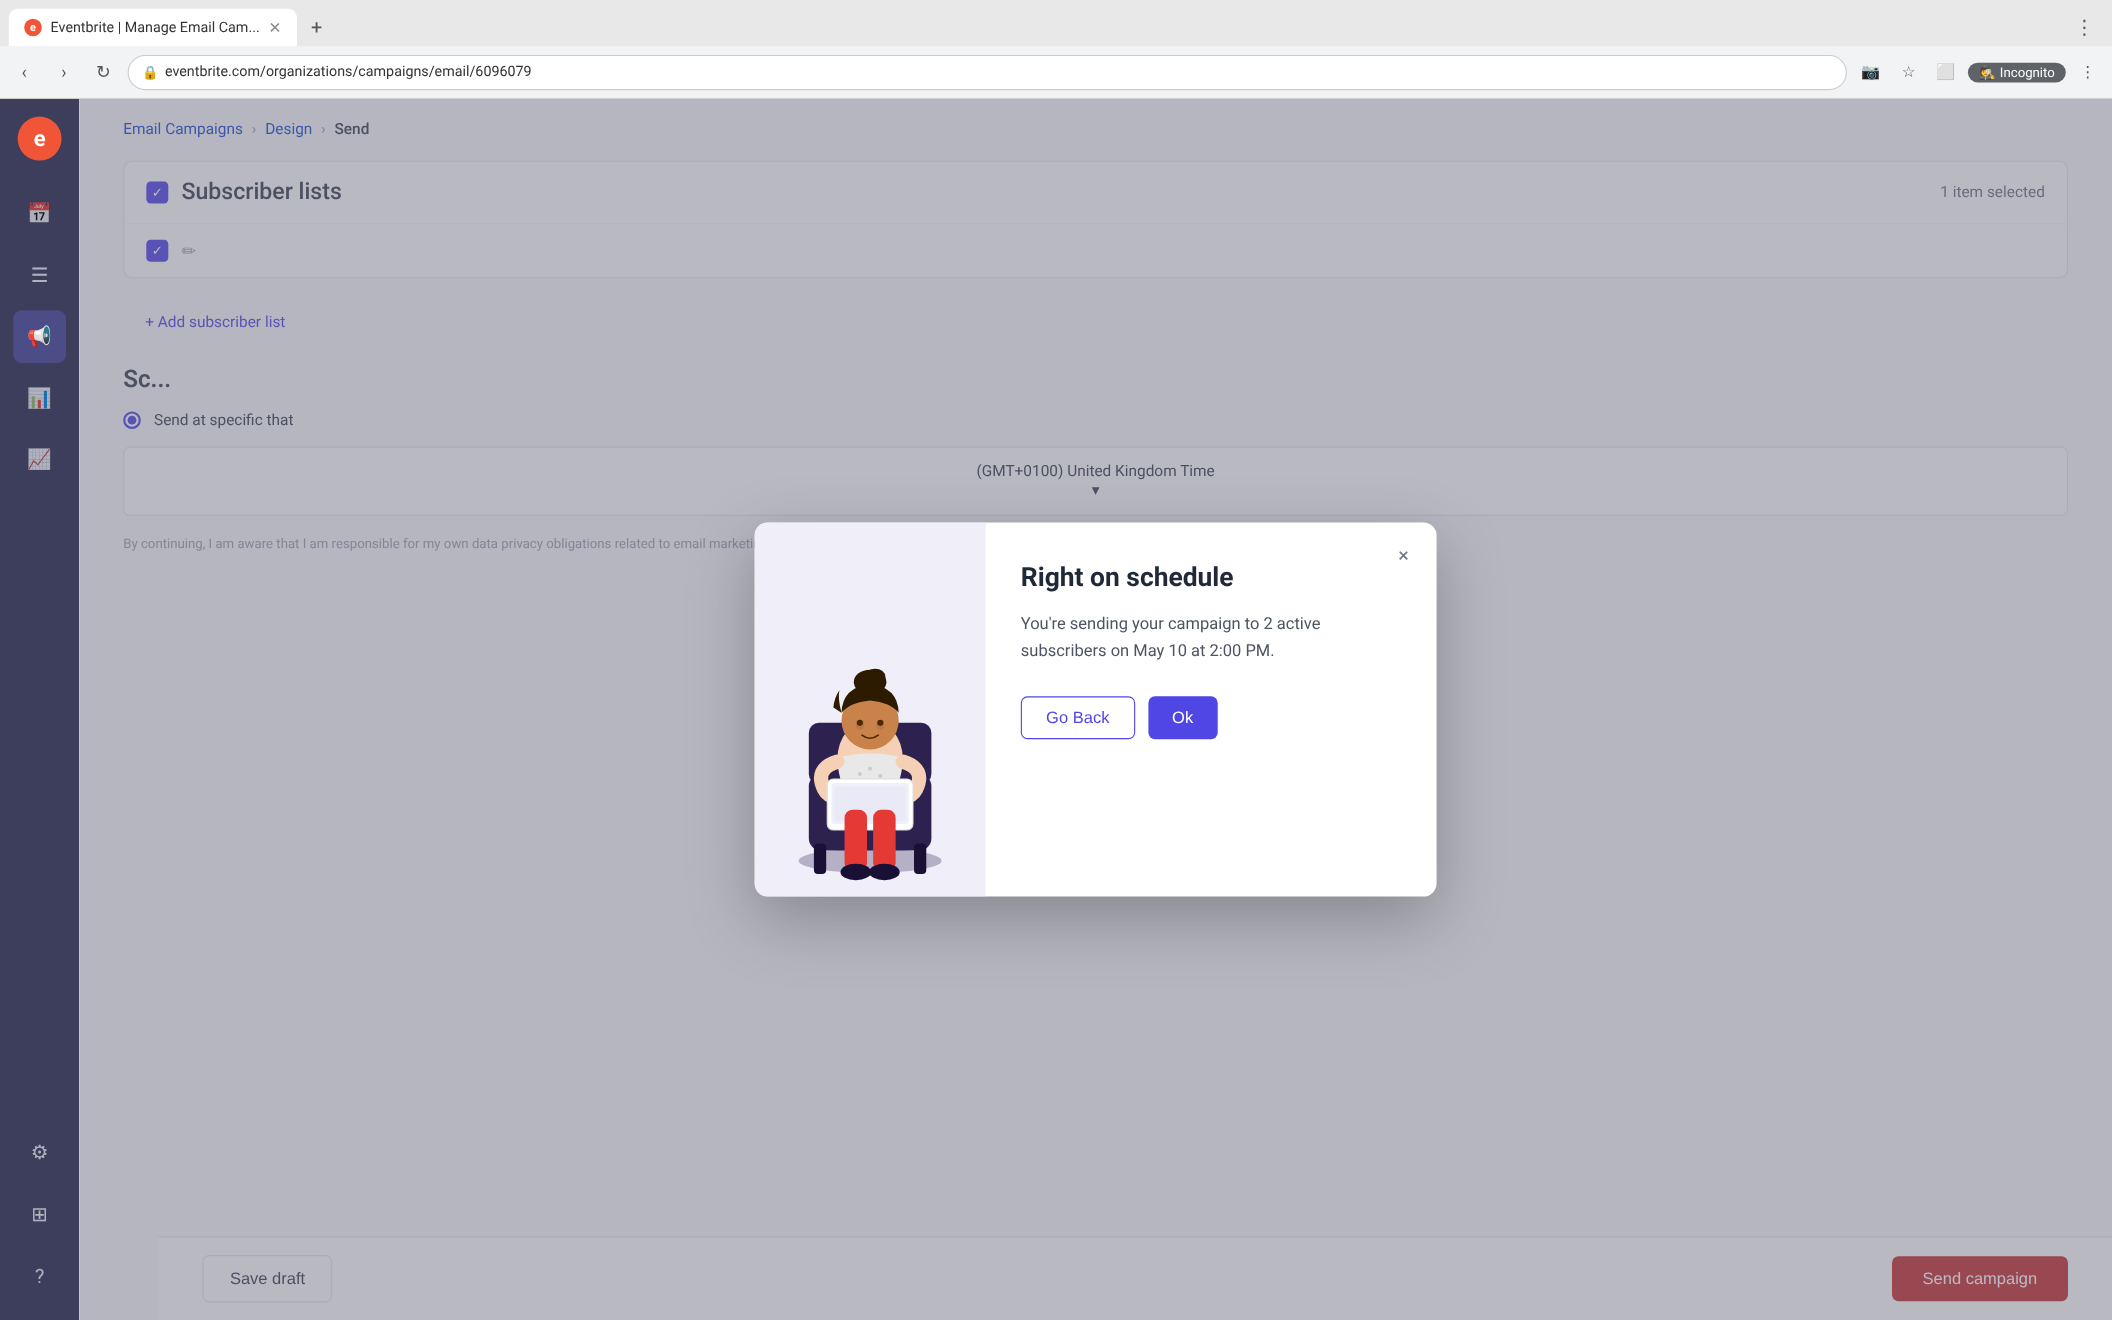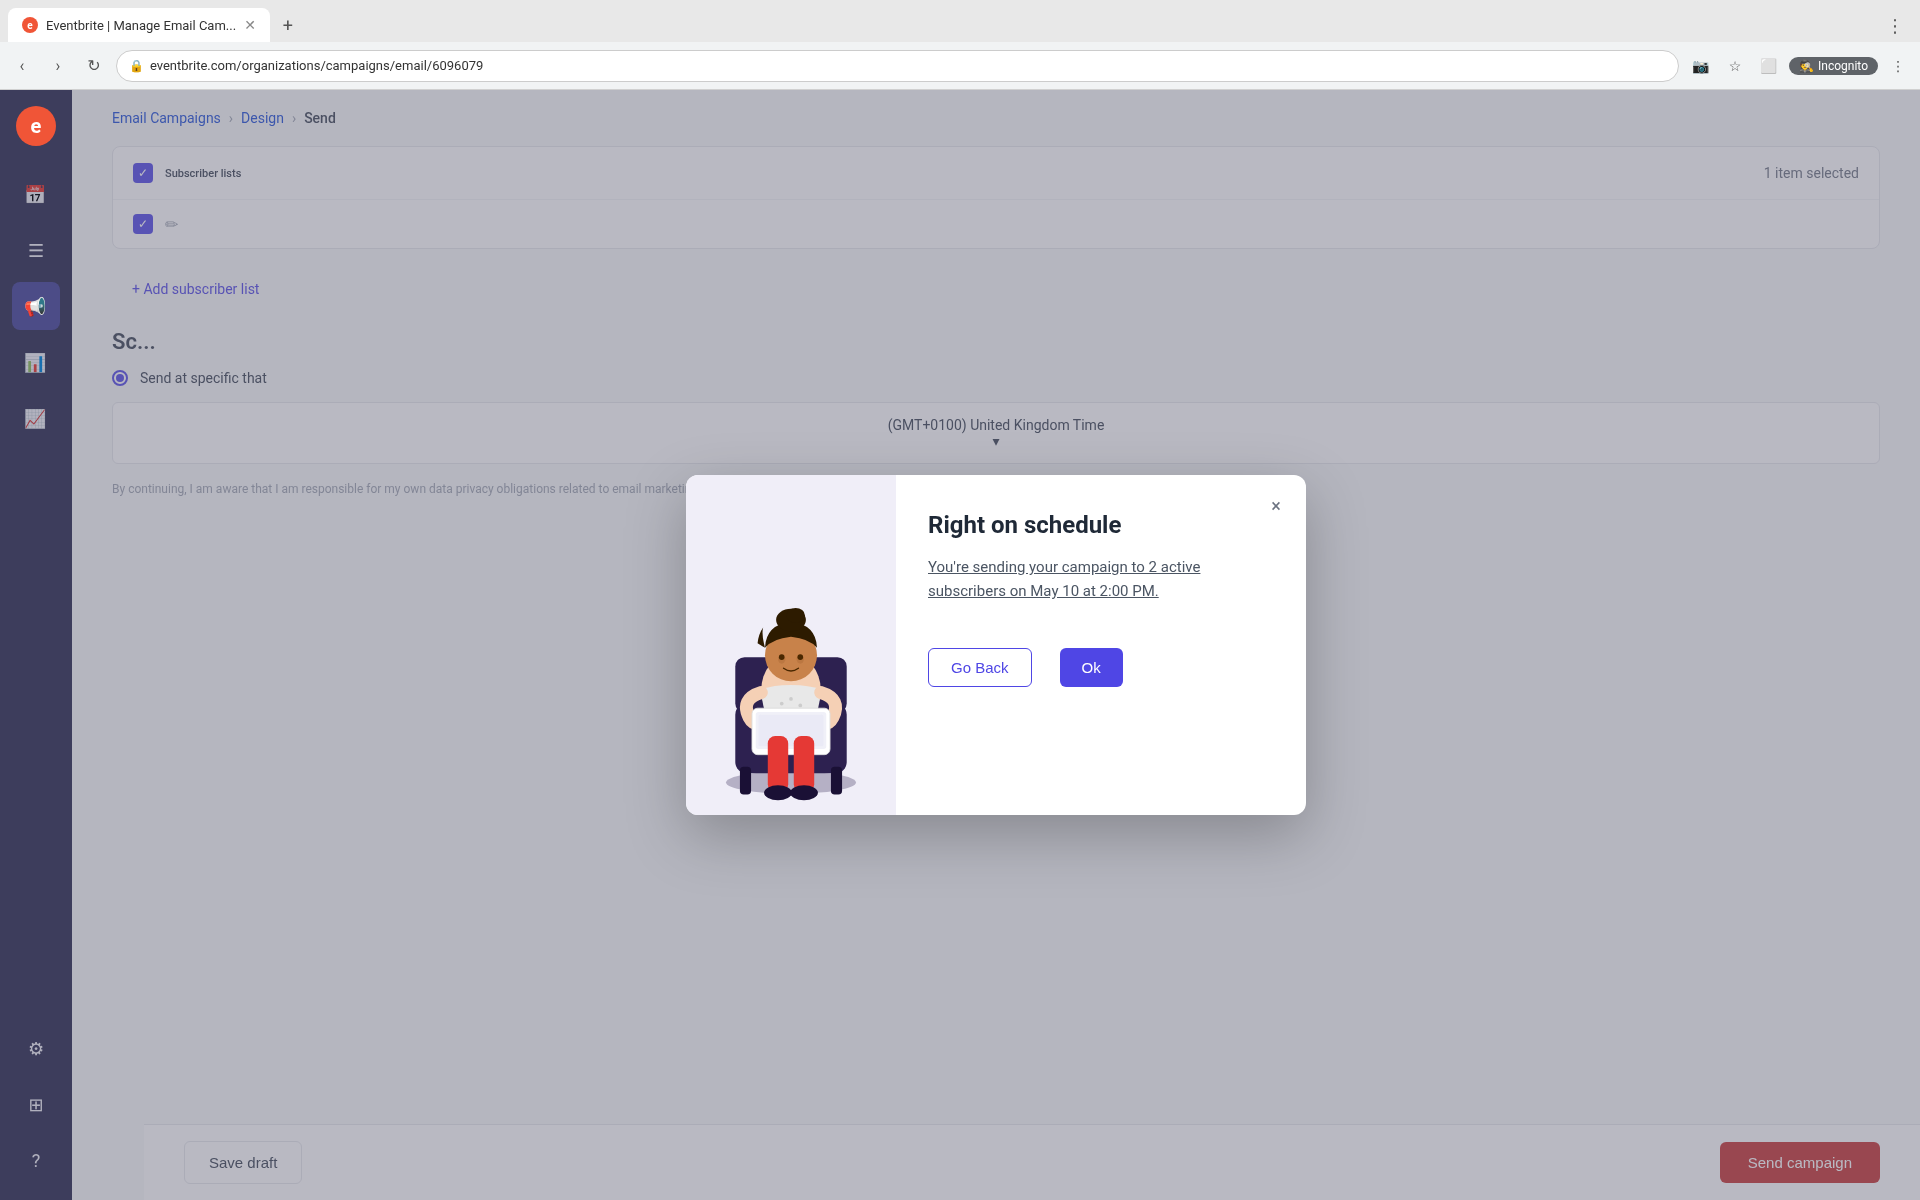--- a/index.html
+++ b/index.html
@@ -237,21 +237,21 @@
       background: #4f46e5;
       border-radius: 4px;
       display: flex;
       align-items: center;
       justify-content: center;
       color: white;
       font-size: 12px;
       margin-right: 12px;
     }
     .subscriber-title {
-      font-size: 11px;
+      font-size: 21px;
       font-weight: 500;
       color: #374151;
       flex: 1;
     }
     .subscriber-count {
       font-size: 14px;
       color: #6b7280;
     }
     .subscriber-row {
       display: flex;
@@ -433,26 +433,25 @@
     .modal-title {
       font-size: 24px;
       font-weight: 700;
       color: #1f2937;
       margin-bottom: 16px;
     }
     .modal-desc {
       font-size: 15px;
       color: #4b5563;
       line-height: 1.6;
-      margin-bottom: 45px;
-      text-decoration: underline;
+      margin-bottom: 30px;
     }
     .modal-actions {
       display: flex;
-      gap: 28px;
+      gap: 12px;
     }
     .modal-btn-back {
       padding: 10px 22px;
       border: 1px solid #4f46e5;
       background: white;
       border-radius: 6px;
       color: #4f46e5;
       font-size: 15px;
       cursor: pointer;
       font-weight: 500;

